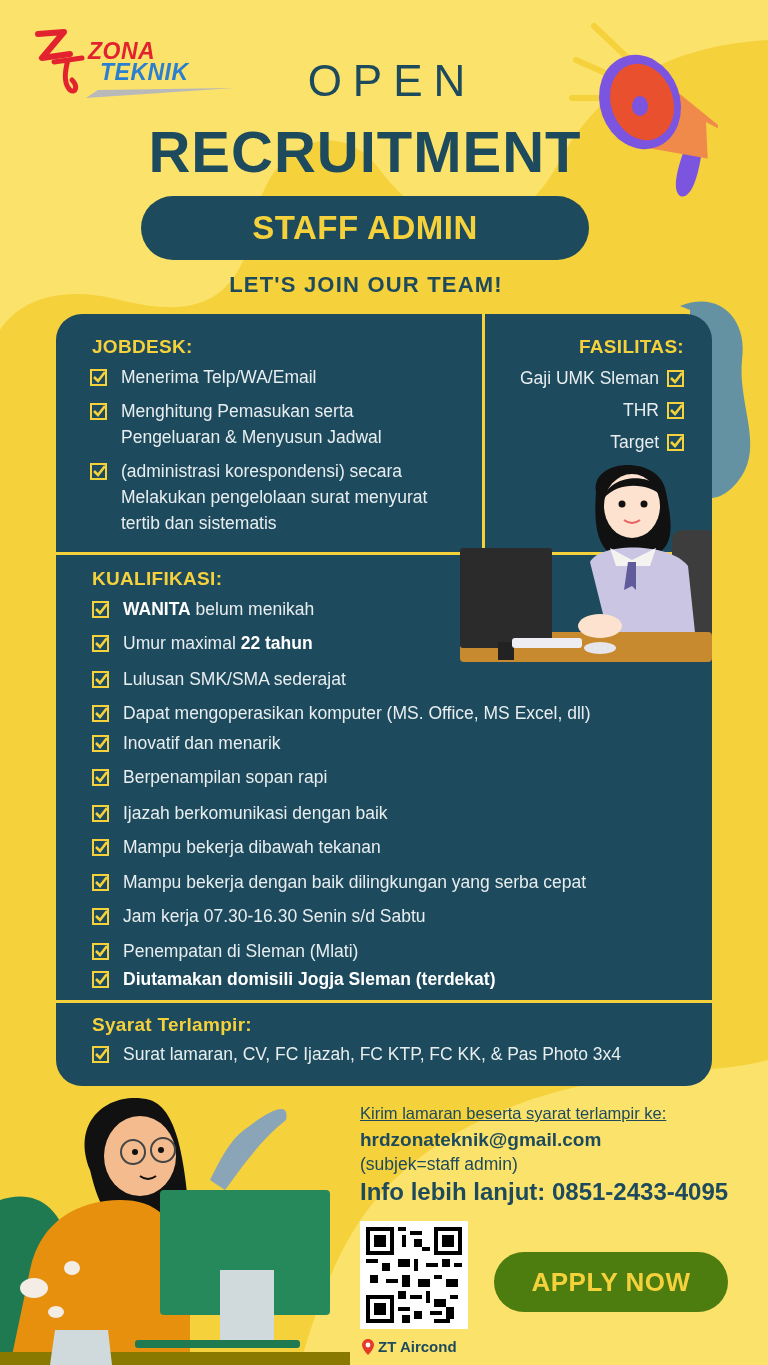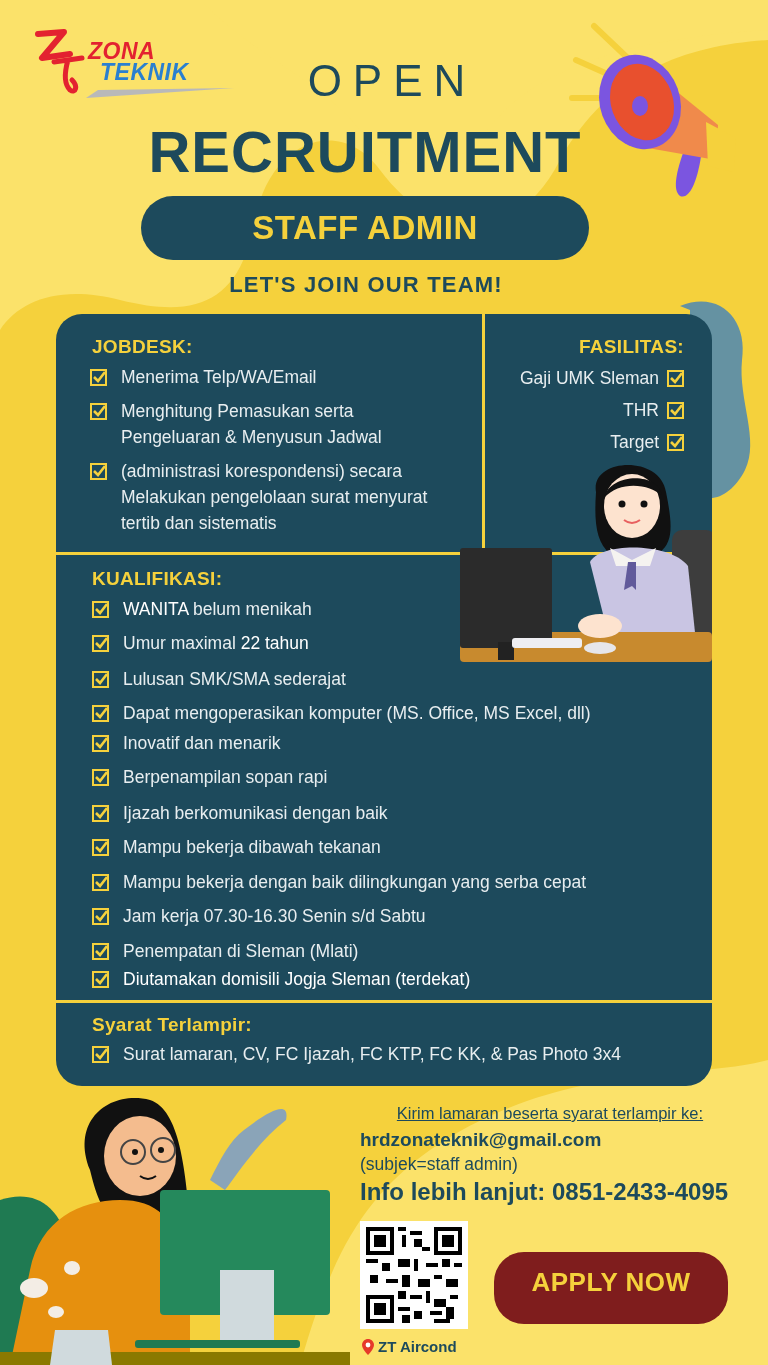--- a/index.html
+++ b/index.html
@@ -25,37 +25,37 @@
   .position-pill { position: absolute; left: 141px; top: 196px; width: 448px; height: 64px; border-radius: 32px; background: #1d4a5c; color: #f5d13c; font-size: 33px; font-weight: 700; text-align: center; line-height: 64px; letter-spacing: 0.5px; }
   .join { position: absolute; left: 0; width: 732px; top: 272px; text-align: center; font-size: 22px; font-weight: 700; letter-spacing: 1.2px; color: #1d4a5c; }
 
   .card { position: absolute; left: 56px; top: 314px; width: 656px; height: 772px; background: #1d4a5c; border-radius: 26px; overflow: hidden; }
   .hdiv { position: absolute; left: 0; width: 656px; height: 3px; background: #f5d13c; }
   .vdiv { position: absolute; top: 0; left: 426px; width: 3px; height: 240px; background: #f5d13c; }
 
   .sec-title { position: absolute; color: #f5d13c; font-size: 19px; font-weight: 700; letter-spacing: 0.3px; }
   .item { position: absolute; display: flex; align-items: flex-start; color: #e8eef0; font-size: 17.5px; line-height: 26px; }
   .chk { flex: 0 0 auto; width: 17px; height: 17px; margin-top: 5px; margin-right: 14px; }
-  .item b { font-weight: 400; color: #ffffff; }
+  .item b { font-weight: 700; color: #ffffff; }
   .fac { position: absolute; right: 28px; display: flex; align-items: center; color: #e8eef0; font-size: 17.5px; }
   .fac .chk { margin: 0 0 0 8px; }
 
   .person1 { position: absolute; left: 404px; top: 148px; width: 252px; height: 200px; }
 
   .contact { position: absolute; left: 360px; top: 1104px; width: 380px; }
-  .contact-intro { font-size: 16.5px; text-decoration: underline; color: #1d4a5c; margin-bottom: 6px; text-align: center; }
+  .contact-intro { font-size: 16.5px; text-decoration: underline; color: #1d4a5c; margin-bottom: 6px; }
   .contact-email { font-size: 19px; font-weight: 700; color: #1d4a5c; margin-bottom: 3px; }
   .contact-subj { font-size: 17.5px; color: #1d4a5c; margin-bottom: 3px; }
   .contact-info { font-size: 24px; font-weight: 700; color: #1d4a5c; }
 
   .qr { position: absolute; left: 360px; top: 1221px; width: 108px; height: 108px; background: #fff; padding: 6px; }
   .loc { position: absolute; left: 362px; top: 1338px; display: flex; align-items: center; font-size: 15px; font-weight: 700; color: #1d4a5c; }
   .loc svg { margin-right: 4px; }
 
-  .apply { position: absolute; left: 494px; top: 1252px; width: 234px; height: 72px; border-radius: 30px; background: #7f1d1d; color: #f5d13c; font-size: 26px; font-weight: 700; text-align: center; line-height: 60px; letter-spacing: 0.5px; cursor: pointer; }
+  .apply { position: absolute; left: 494px; top: 1252px; width: 234px; height: 60px; border-radius: 30px; background: #4d7c0f; color: #f5d13c; font-size: 26px; font-weight: 700; text-align: center; line-height: 60px; letter-spacing: 0.5px; cursor: pointer; }
 
   .person2 { position: absolute; left: 0; top: 1090px; width: 350px; height: 275px; }
 </style>
 </head>
 <body>
 
 <svg class="blob" style="left:0;top:0" width="768" height="1365" viewBox="0 0 768 1365">
   <path d="M768 40 C 690 45, 610 70, 560 160 C 520 240, 440 250, 380 170 C 340 115, 270 140, 255 220 C 240 300, 200 320, 120 300 C 60 285, 20 300, 0 330 L 0 1365 L 768 1365 Z" fill="#f5d13c"></path>
   <path d="M200 0 L 768 0 L 768 30 C 600 40, 520 80, 480 140 C 440 180, 390 170, 360 130 C 320 80, 260 60, 200 0 Z" fill="#fbe26a"></path>
   <path d="M430 1150 C 560 1060, 700 1080, 768 1060 L 768 1365 L 300 1365 C 330 1260, 360 1200, 430 1150 Z" fill="#fbe26a"></path>

